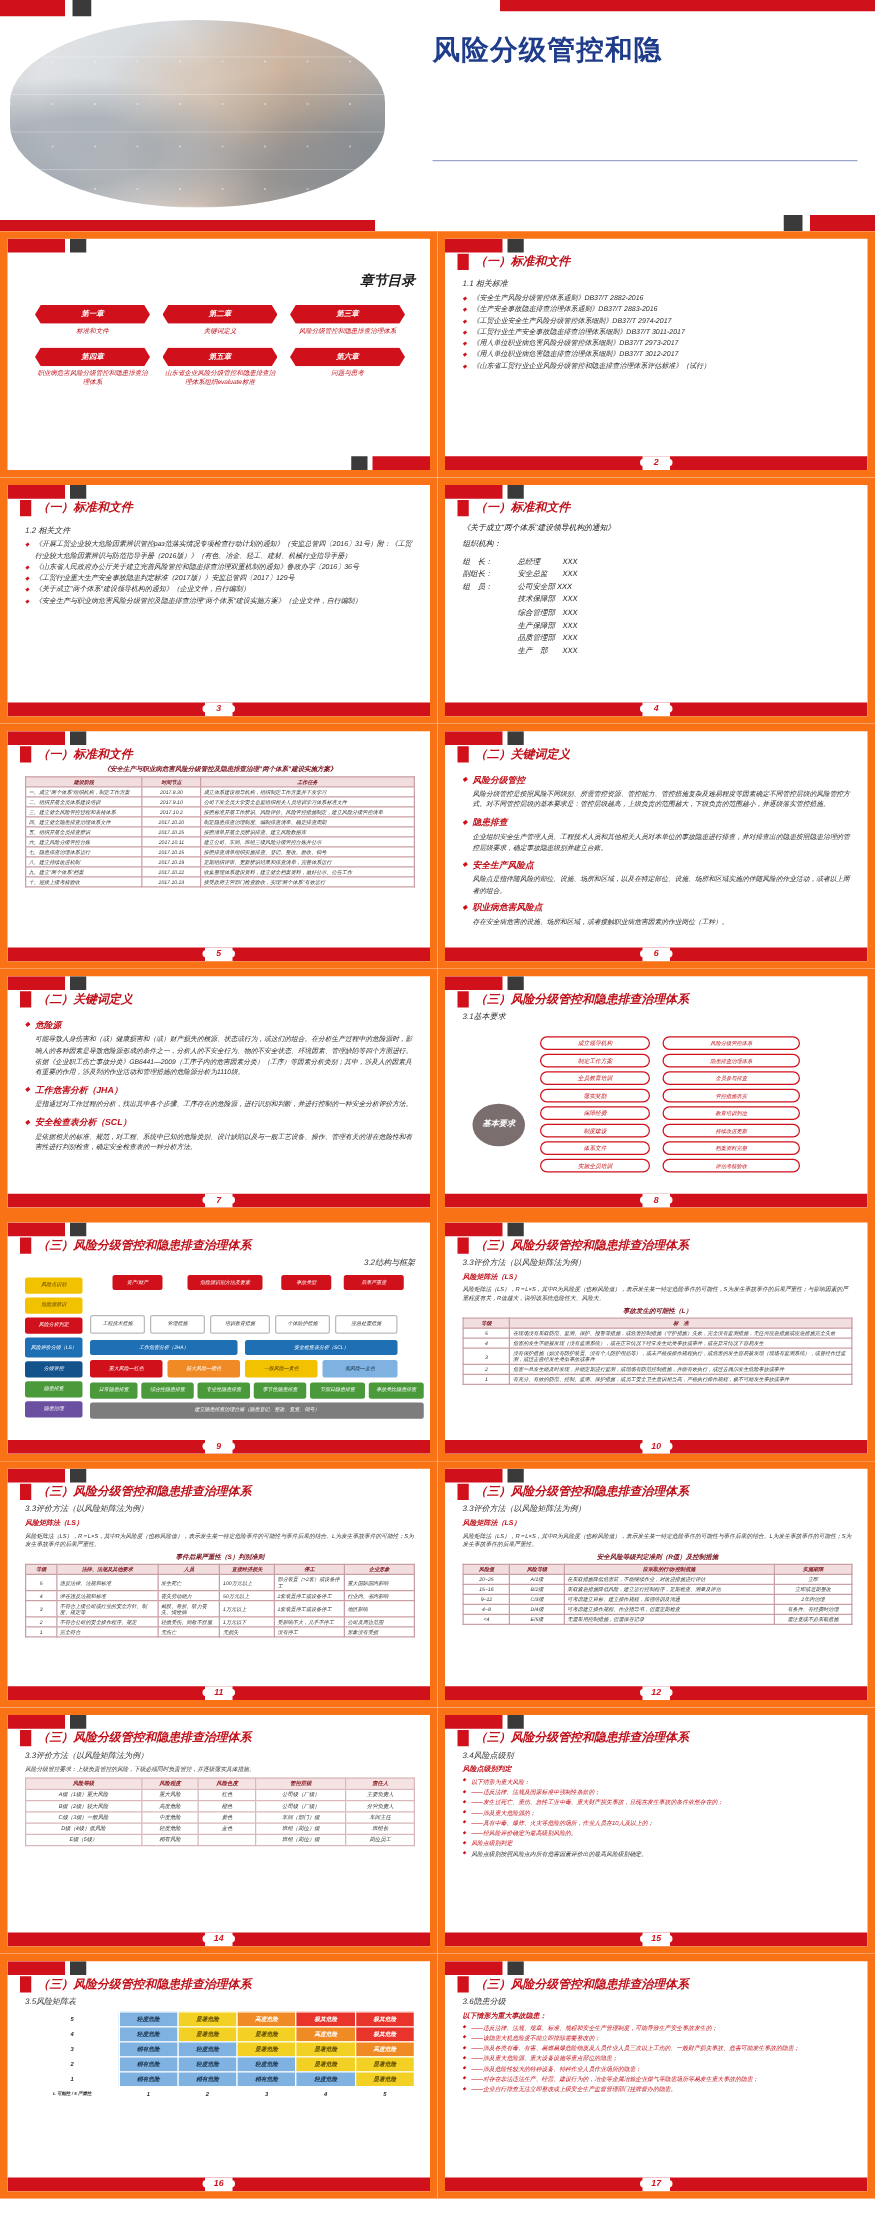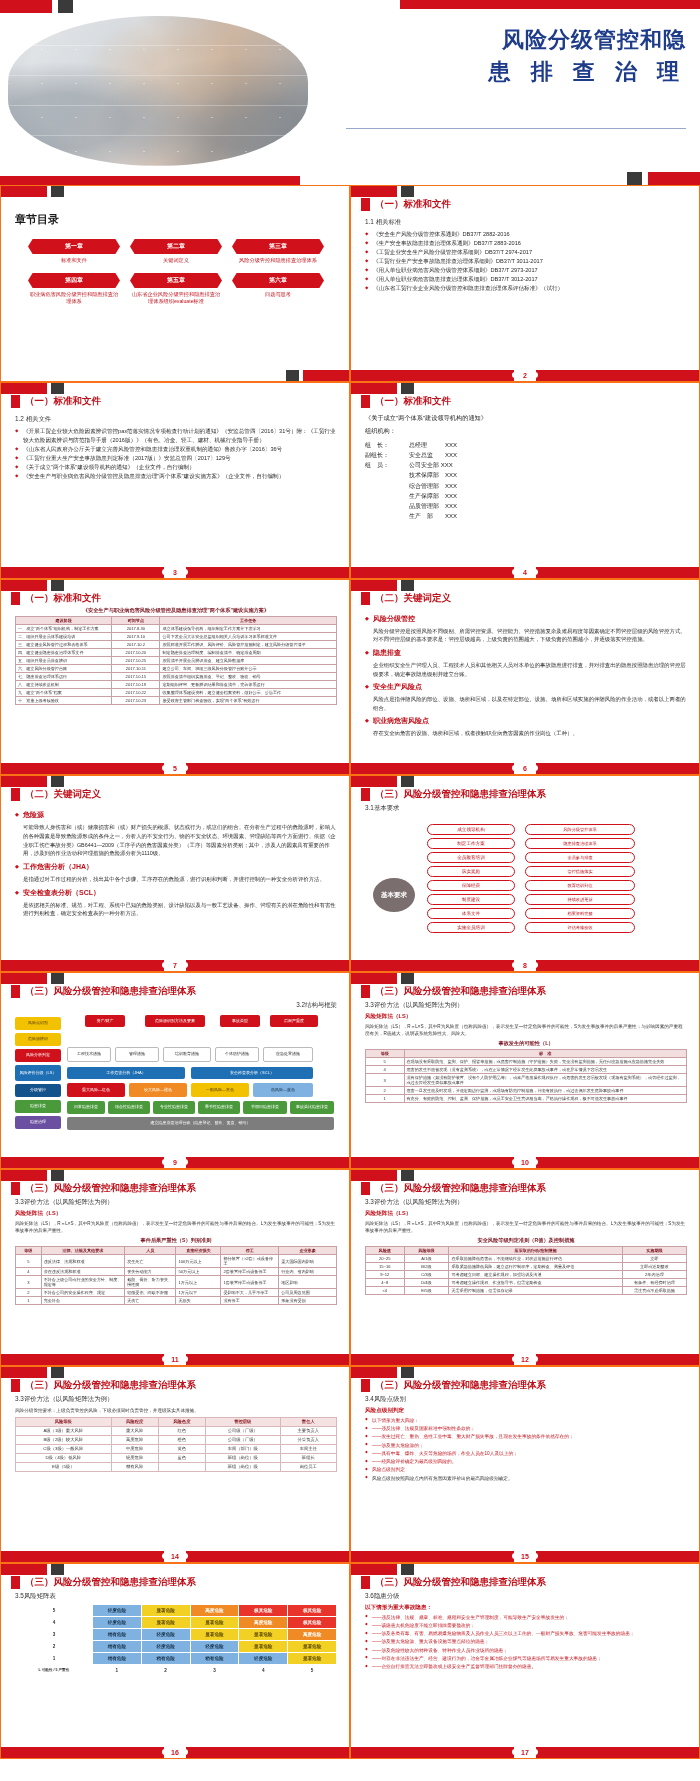--- a/index.html
+++ b/index.html
@@ -10,21 +10,22 @@
     font-family: "Liberation Sans", sans-serif;
     color: #222;
   }
   .deck { width: 700px; display: flex; flex-wrap: wrap; }
   .slide {
     width: 350px;
     height: 196.8px;
     position: relative;
     background: #ffffff;
     overflow: hidden;
-    border: 1px solid #f97316;
+    border: 6px solid #f97316;
+    font-style: italic;
   }
 
   
   .bar-top-left { position: absolute; left: 0; top: 0; width: 46px; height: 11px; background: #d0111b; }
   .bar-top-left2 { position: absolute; left: 50px; top: 0; width: 13px; height: 11px; background: #3a3a3a; }
   .bar-bot-right { position: absolute; right: 0; bottom: 0; width: 46px; height: 11px; background: #d0111b; }
   .bar-bot-right2 { position: absolute; right: 50px; bottom: 0; width: 13px; height: 11px; background: #3a3a3a; }
   .bottom-strip { position: absolute; left: 0; right: 0; bottom: 0; height: 11px; background: #d0111b; }
   .bottom-strip .dots { position: absolute; left: 50%; transform: translateX(-50%); top: 2px; display: flex; gap: 4px; }
   .bottom-strip .dots i { width: 6px; height: 6px; border-radius: 50%; background: #fff; display: block; }
@@ -56,21 +57,21 @@
     background-size: 34px 34px, 34px 34px, 34px 30px;
     opacity: .8;
   }
   .cover .hero .blobs { position:absolute; inset:0;
     background:
       radial-gradient(ellipse at 18% 70%, rgba(120,130,140,.45) 0 18%, transparent 40%),
       radial-gradient(ellipse at 62% 35%, rgba(200,170,140,.4) 0 16%, transparent 42%),
       radial-gradient(ellipse at 80% 72%, rgba(90,100,110,.4) 0 15%, transparent 45%);
   }
   .cover .title {
-    position: absolute; right: 14px; top: 24px; width: 340px; text-align: right;
+    position: absolute; right: 14px; top: 24px; width: 340px; text-align: left;
     color: #1f3c8a; font-size: 22px; line-height: 1.45; font-weight: bold;
     letter-spacing: 1px;
   }
   .cover .title .l2 { letter-spacing: 7px; }
   .cover .underline { position: absolute; right: 14px; top: 128px; width: 340px; height: 1px; background: #1f3c8a; opacity: .45; }
   .cover .redbar-b { position: absolute; left: 0; bottom: 0; width: 300px; height: 9px; background: #d0111b; }
   .cover .grayblock-b { position: absolute; right: 58px; bottom: 0; width: 15px; height: 13px; background: #3a3a3a; }
   .cover .redblock-b { position: absolute; right: 0; bottom: 0; width: 52px; height: 13px; background: #d0111b; }
 
   
@@ -86,21 +87,21 @@
   ul.docs { margin: 0; padding: 0; list-style: none; }
   ul.docs li {
     font-size: 5.6px; line-height: 1.62; color: #2c2c2c;
     padding-left: 8px; position: relative;
   }
   ul.docs li::before {
     content: "◆"; position: absolute; left: 0; top: 0; color: #d0111b; font-size: 4.4px;
   }
 
   
-  .toc-title { text-align: left; font-size: 11px; font-weight: bold; color: #1a1a1a; margin-top: 8px; }
+  .toc-title { text-align: right; font-size: 11px; font-weight: bold; color: #1a1a1a; margin-top: 8px; }
   .toc-grid { margin-top: 12px; display: flex; flex-wrap: wrap; justify-content: center; gap: 9px 10px; }
   .toc-item { width: 92px; text-align: center; }
   .toc-item .cap {
     background: #d0111b; color: #fff; font-size: 6px; padding: 3px 0; font-weight: bold;
     clip-path: polygon(5% 0, 95% 0, 100% 50%, 95% 100%, 5% 100%, 0 50%);
   }
   .toc-item .txt { font-size: 5.2px; color: #c0101a; margin-top: 3px; line-height: 1.35; }
 
   
   .orgwrap { font-size: 6px; line-height: 1.7; color: #222; }
@@ -179,21 +180,20 @@
   <div class="cover">
     <div class="redblock-l"></div>
     <div class="grayblock-l"></div>
     <div class="redbar-r"></div>
     <div class="hero">
       <div class="blobs"></div>
       <div class="net"></div>
     </div>
     <div class="title">
       <div>风险分级管控和隐</div>
-      <div class="l2">患 排 查 治 理</div>
     </div>
     <div class="underline"></div>
     <div class="redbar-b"></div>
     <div class="grayblock-b"></div>
     <div class="redblock-b"></div>
   </div>
 
   <div class="slide">
     <div class="bar-top-left"></div>
     <div class="bar-top-left2"></div>

